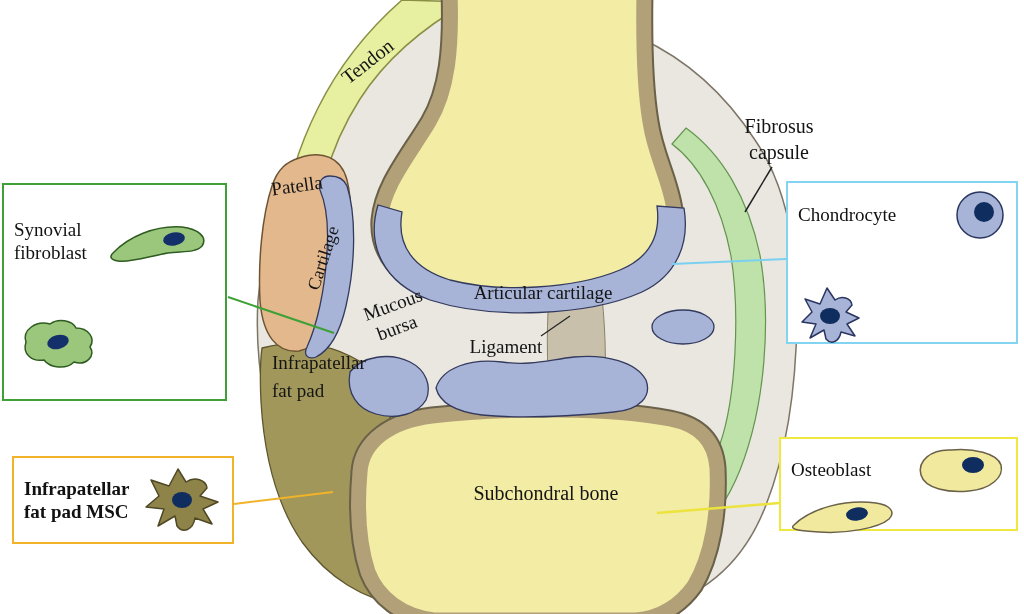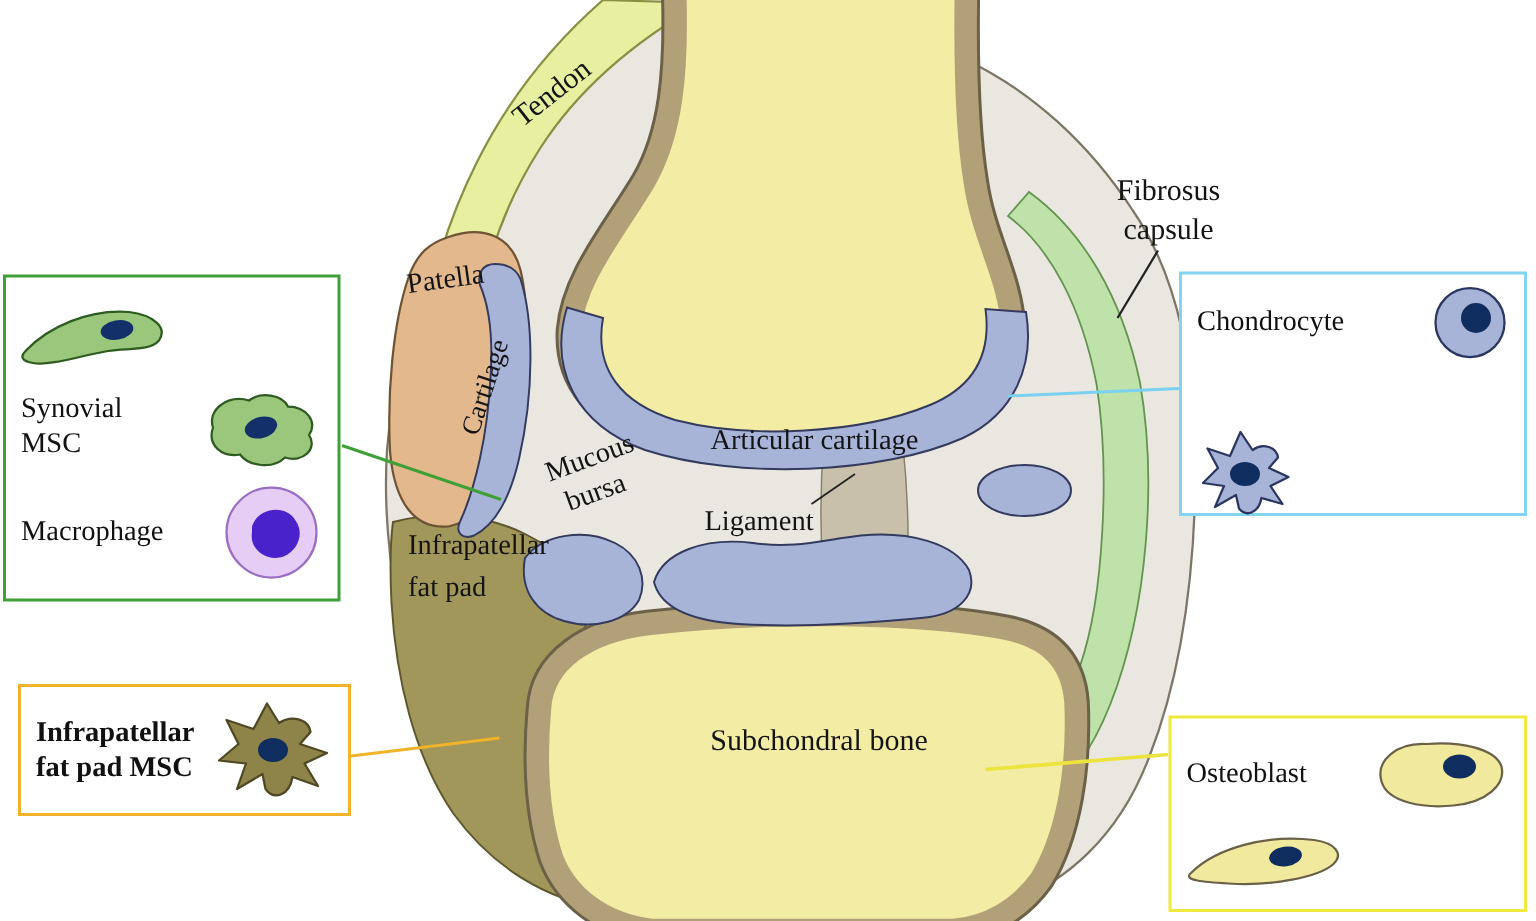--- a/index.html
+++ b/index.html
@@ -17,21 +17,21 @@
                 padding:6px 10px; }
   .legend-row { display:flex; align-items:center; justify-content:space-between; }
   .legend-label { font-size:19px; color:#111; line-height:1.22; }
 
   #box-synovium  { left:2px;   top:183px; width:225px; height:218px; border-color:#3fa037; }
   #box-synovium  .legend-label { width:96px; }
   #box-cartilage { left:786px; top:181px; width:232px; height:163px; border-color:#82d4f0;gap:43px; }
   #box-cartilage .legend-label { width:122px; }
   #box-fatpad    { left:12px;  top:456px; width:222px; height:88px;  border-color:#f0b32a;font-weight:bold; }
   #box-fatpad    .legend-label { width:112px; }
-  #box-bone      { left:779px; top:437px; width:239px; height:131px; border-color:#efe93f;margin-top:40px; }
+  #box-bone      { left:779px; top:437px; width:239px; height:94px; border-color:#efe93f; }
   #box-bone      .legend-label { width:110px; }
 </style>
 </head>
 <body>
 
 <div class="canvas">
 
   <svg class="diagram-svg" width="1024" height="614" viewBox="0 0 1024 614">
     <defs>
       <path id="femur-path" d="M 450,-8 C 452,48 448,90 429,122 C 407,158 383,186 380,220 C 378,252 398,280 440,292 C 500,306 590,301 637,280 C 666,266 678,240 674,210 C 670,180 655,156 650,122 C 645,92 643,48 644,-8 Z"></path>
@@ -99,37 +99,30 @@
     <line x1="541" y1="336" x2="570" y2="316" stroke="#222222" stroke-width="1.2"></line>
 
     <line x1="228" y1="297" x2="334" y2="333" stroke="#3fa037" stroke-width="2"></line>
     <line x1="786" y1="259" x2="672" y2="264" stroke="#7ad0f0" stroke-width="2"></line>
     <line x1="234" y1="504" x2="333" y2="492" stroke="#f0b32a" stroke-width="2"></line>
     <line x1="779" y1="503" x2="657" y2="513" stroke="#ece33e" stroke-width="2.5"></line>
   </svg>
 
   <div class="legend-box" id="box-synovium">
     <div class="legend-row">
+      <span class="legend-label">Synovial fibroblast</span>
       <svg width="105" height="52" viewBox="0 0 105 52">
         <path d="M 3,38 C 18,22 45,10 72,12 C 88,14 98,22 92,31 C 86,38 72,36 58,38 C 40,41 20,48 8,46 C 1,45 -1,42 3,38 Z" fill="#9bc77c" stroke="#2e5c20" stroke-width="1.5"></path>
         <ellipse cx="64" cy="24" rx="11" ry="6.5" fill="#14306a" transform="rotate(-10 64 24)"></ellipse>
       </svg>
     </div>
     <div class="legend-row">
-      <span class="legend-label">Synovial MSC</span>
       <svg width="85" height="55" viewBox="0 0 85 55">
         <path d="M 12,28 C 8,16 22,6 36,10 C 44,4 58,6 62,14 C 74,14 82,24 76,33 C 82,42 72,52 60,48 C 52,56 36,54 30,46 C 18,48 8,40 12,28 Z" fill="#9bc77c" stroke="#2e5c20" stroke-width="1.5"></path>
         <ellipse cx="44" cy="28" rx="11" ry="7" fill="#14306a" transform="rotate(-15 44 28)"></ellipse>
-      </svg>
-    </div>
-    <div class="legend-row">
-      <span class="legend-label">Macrophage</span>
-      <svg width="68" height="68" viewBox="0 0 68 68">
-        <circle cx="34" cy="34" r="30" fill="#e6cdf5" stroke="#9a6ec2" stroke-width="1.5"></circle>
-        <path d="M 21,30 C 25,17 44,15 50,26 C 56,34 52,46 42,50 C 31,54 19,45 21,34 Z" fill="#4a22cc"></path>
       </svg>
     </div>
   </div>
 
   <div class="legend-box" id="box-cartilage">
     <div class="legend-row">
       <span class="legend-label">Chondrocyte</span>
       <svg width="52" height="52" viewBox="0 0 52 52">
         <circle cx="26" cy="26" r="23" fill="#a7b4d8" stroke="#2a3560" stroke-width="1.5"></circle>
         <circle cx="30" cy="23" r="10" fill="#0f2d5e"></circle>

